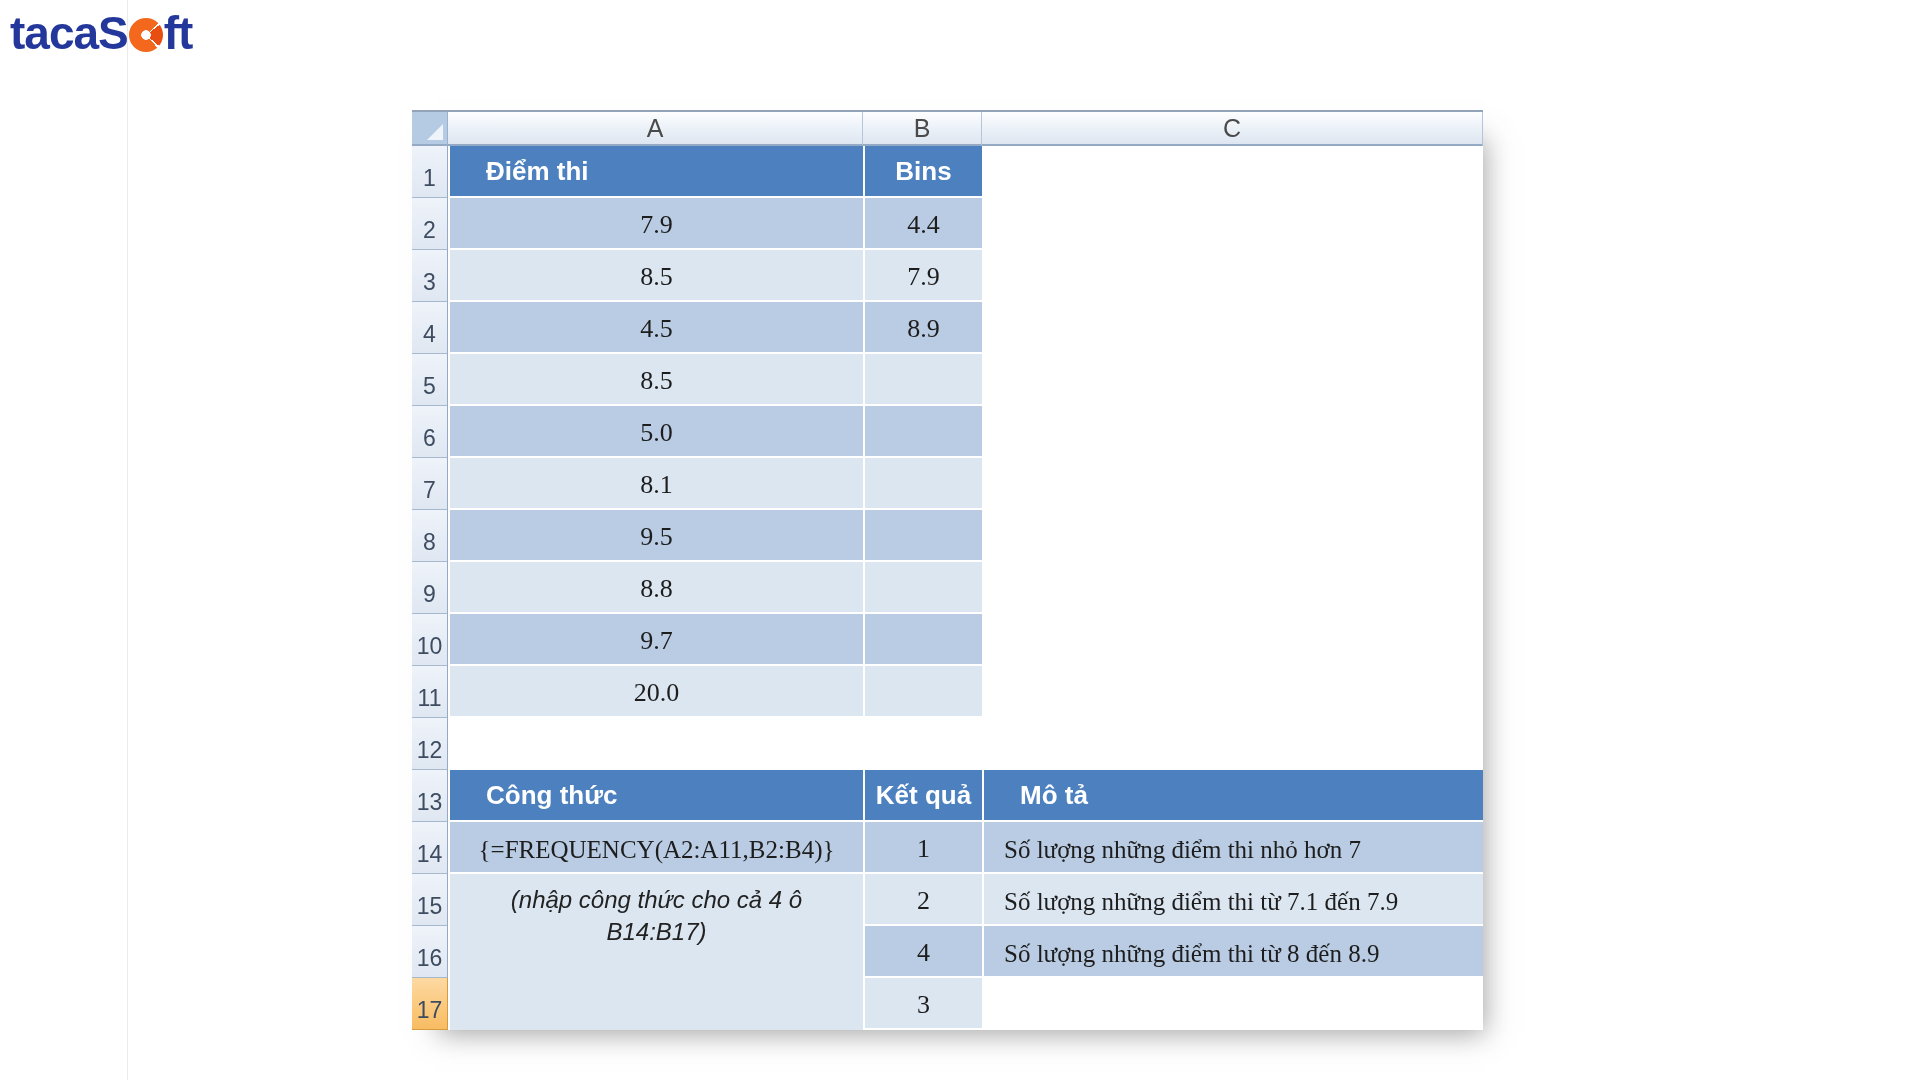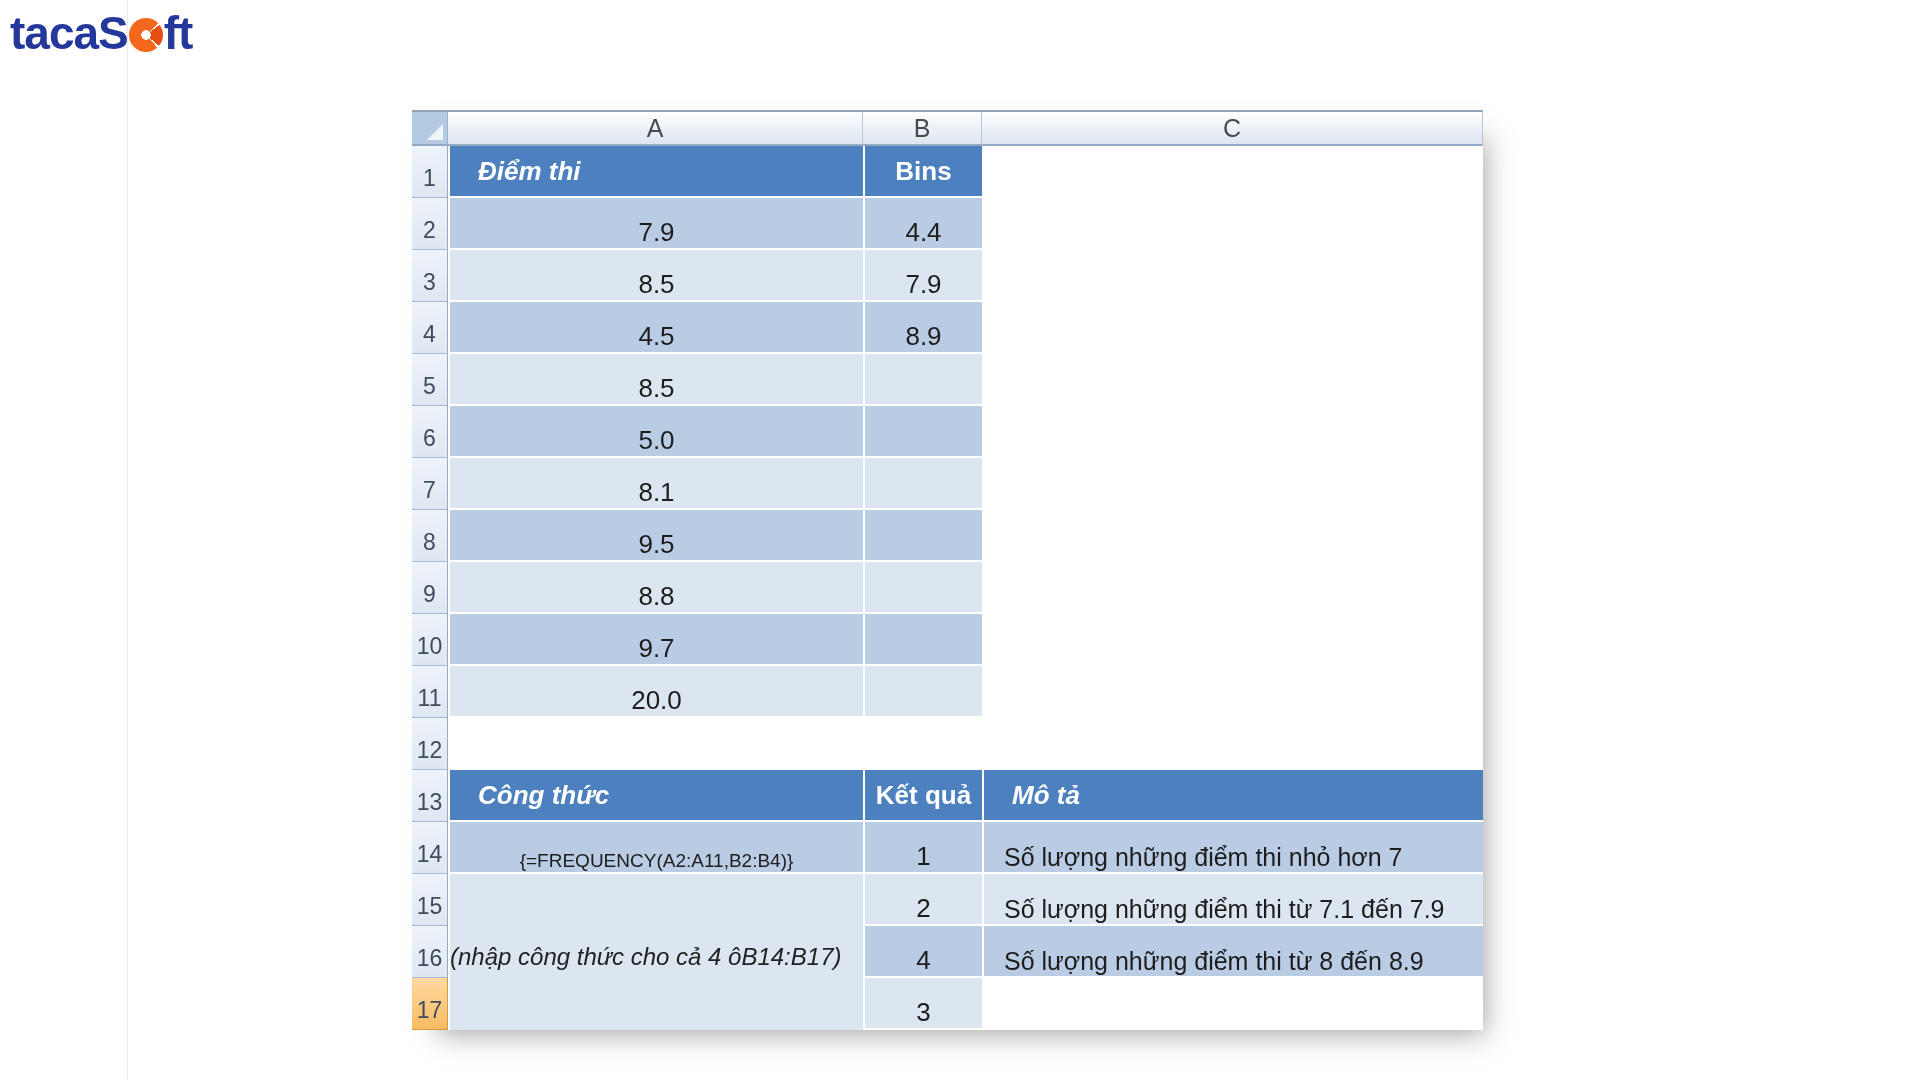--- a/index.html
+++ b/index.html
@@ -44,32 +44,32 @@
   .gut{background:linear-gradient(180deg,#EFF3FA,#DFE7F2);
        border-right:1px solid #96A9C4;border-bottom:1px solid #A7B7CC;
        display:flex;align-items:flex-end;justify-content:center;
        padding-bottom:5px;font-size:23px;color:#3E4C60;}
   .gut.sel{background:linear-gradient(180deg,#FDD9A2,#F8BC62);
            border-right-color:#D79B3F;border-bottom-color:#D79B3F;}
 
   
   .hdr{background:#4C80BE;color:#ffffff;font-weight:700;font-size:26px;
        display:flex;align-items:flex-end;padding-bottom:9px;border-bottom:2px solid #ffffff;}
-  .hdr.left{justify-content:flex-start;padding-left:28px;font-style:italic;}
+  .hdr.left{justify-content:flex-start;padding-left:36px;}
   .hdr.center{justify-content:center;}
 
   
   .band-d{background:#B9CCE3;}
   .band-l{background:#DCE6F1;}
   .val{display:flex;align-items:flex-end;justify-content:center;
-       font-size:26px;color:#1d1d1d;border-bottom:2px solid #ffffff;}
+       padding-bottom:8px;font-size:26px;color:#1d1d1d;border-bottom:2px solid #ffffff;font-family:Liberation Serif, serif;}
   .desc{justify-content:flex-start;padding-left:20px;font-size:25px;}
-  .formula{font-size:19px;}
+  .formula{font-size:25px;}
   .wl{border-left:2px solid #ffffff;}
-  .note{display:flex;flex-direction:row;align-items:center;justify-content:flex-start;
+  .note{display:flex;flex-direction:column;align-items:center;justify-content:flex-start;
         padding-top:10px;font-style:italic;font-size:24px;line-height:1.35;color:#222222;}
 </style>
 </head>
 <body>
 
 <div class="left-divider"></div>
 
 <div class="logo"><span>tacaS</span><span class="pie"></span><span>ft</span></div>
 
 <div class="sheet">

